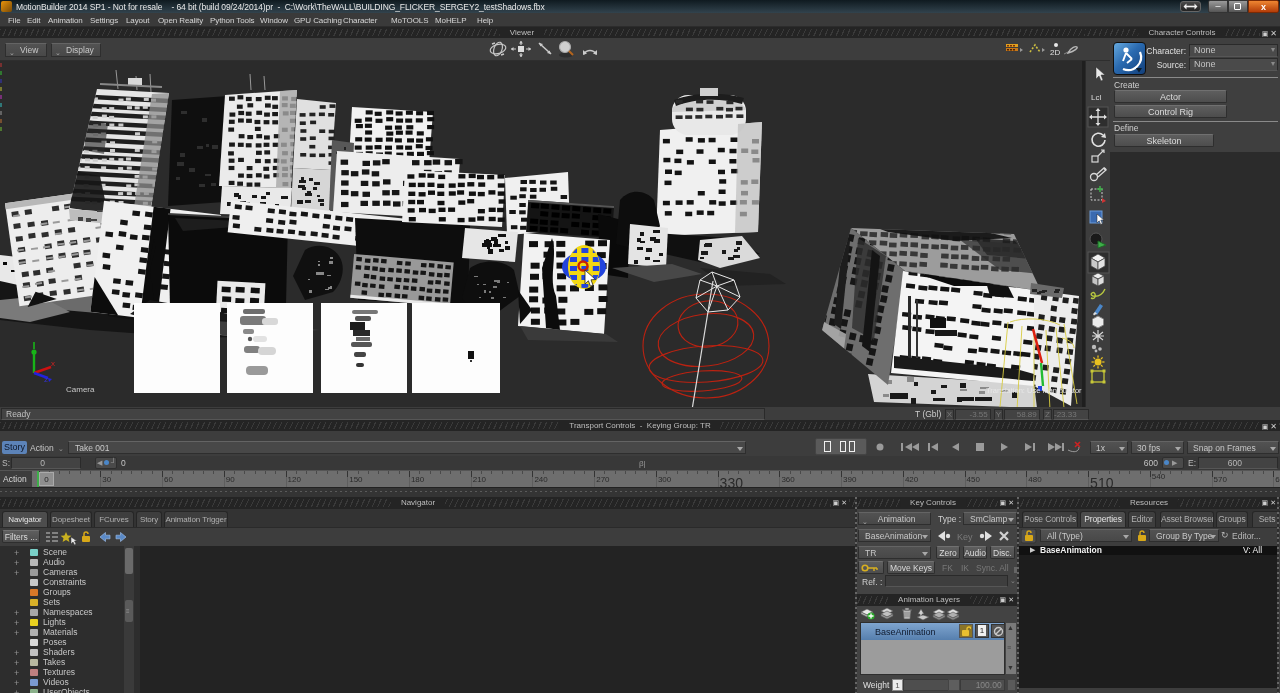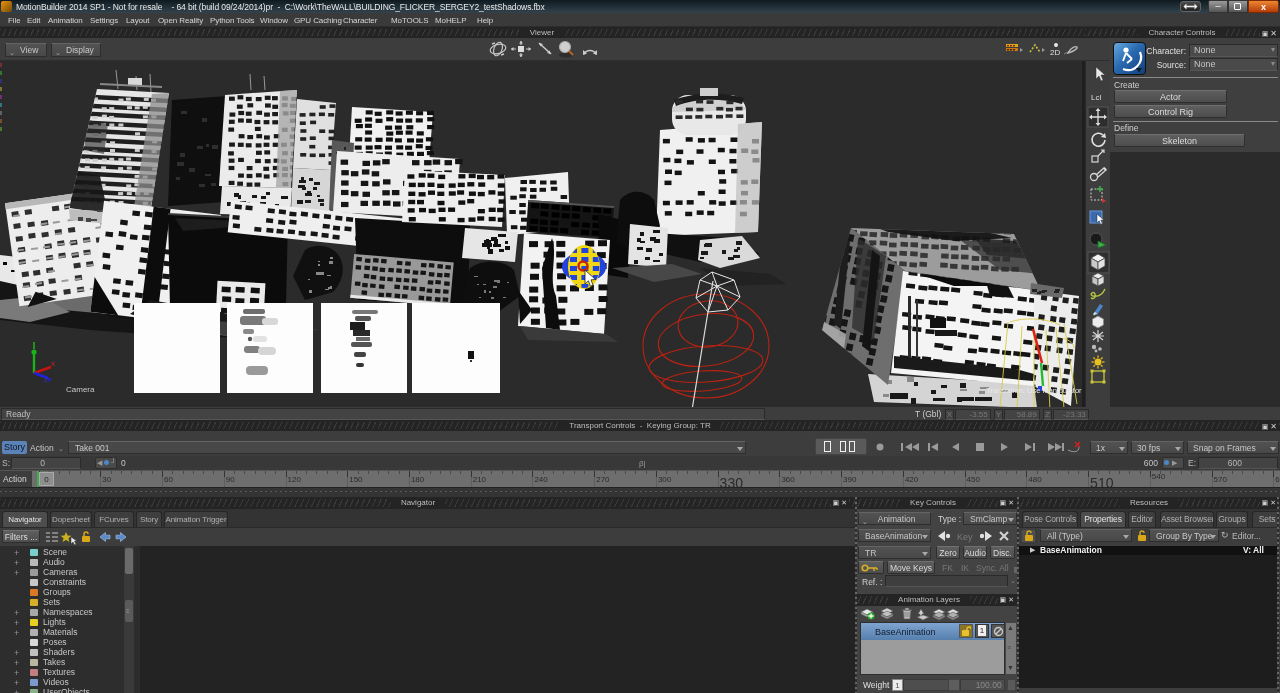--- a/index.html
+++ b/index.html
@@ -45,21 +45,21 @@
 <div class="abs" style="left:158px;top:16px;color:#d6d6d6;font-size:8px;letter-spacing:-0.1px">Open Reality</div>
 <div class="abs" style="left:210px;top:16px;color:#d6d6d6;font-size:8px;letter-spacing:-0.1px">Python Tools</div>
 <div class="abs" style="left:260px;top:16px;color:#d6d6d6;font-size:8px;letter-spacing:-0.1px">Window</div>
 <div class="abs" style="left:294px;top:16px;color:#d6d6d6;font-size:8px;letter-spacing:-0.1px">GPU Caching</div>
 <div class="abs" style="left:343px;top:16px;color:#d6d6d6;font-size:8px;letter-spacing:-0.1px">Character</div>
 <div class="abs" style="left:391px;top:16px;color:#d6d6d6;font-size:8px;letter-spacing:-0.1px">MoTOOLS</div>
 <div class="abs" style="left:435px;top:16px;color:#d6d6d6;font-size:8px;letter-spacing:-0.1px">MoHELP</div>
 <div class="abs" style="left:477px;top:16px;color:#d6d6d6;font-size:8px;letter-spacing:-0.1px">Help</div>
 <div class="abs hdr" style="left:0px;top:27px;width:1085px;height:11px">
     <div class="hatch"></div>
-    <div class="t" style="left:542px;transform:translateX(-50%)">Viewer</div>
+    <div class="t" style="left:522px;transform:translateX(-50%)">Viewer</div>
   </div>
 <div class="abs hdr" style="left:1085px;top:27px;width:195px;height:11px">
     <div class="hatch"></div>
     <div class="t" style="left:97px;transform:translateX(-50%)">Character Controls</div>
     <div class="dock" style="right:1px">▣ <span style="font-size:8px">✕</span></div>
   </div>
 <div class="abs" style="left:0;top:38px;width:1110px;height:23px;background:#3d3d3d;border-bottom:1px solid #2e2e2e"></div>
 <div class="dd" style="left:5px;top:43px;width:42px;height:14px"><span style="margin-left:14px">View</span><span style="position:absolute;left:3px;top:3px;color:#aaa;font-size:7px">⌄</span></div>
 <div class="dd" style="left:51px;top:43px;width:50px;height:14px"><span style="margin-left:14px">Display</span><span style="position:absolute;left:3px;top:3px;color:#aaa;font-size:7px">⌄</span></div>
 <svg class="abs" style="left:488px;top:40px" width="110" height="20" viewBox="0 0 110 20">
@@ -183,21 +183,21 @@
 <div class="lbl" style="left:1143px;top:46px;width:43px;text-align:right;color:#e0e0e0">Character:</div>
 <div class="fld" style="left:1189px;top:44px;width:89px;height:13px;background:#4a4a4a"><span style="margin-left:4px;color:#c4c4c4">None</span><span style="position:absolute;right:2px;top:0px;color:#8a8a8a;font-size:8px">▾</span></div>
 <div class="lbl" style="left:1143px;top:60px;width:43px;text-align:right;color:#e0e0e0">Source:</div>
 <div class="fld" style="left:1189px;top:58px;width:89px;height:13px;background:#4a4a4a"><span style="margin-left:4px;color:#c4c4c4">None</span><span style="position:absolute;right:2px;top:0px;color:#8a8a8a;font-size:8px">▾</span></div>
 <div class="abs" style="left:1113px;top:77px;width:165px;height:1px;background:#8a8a8a"></div>
 <div class="lbl" style="left:1114px;top:80px">Create</div>
 <div class="btn" style="left:1114px;top:90px;width:113px;height:13px;line-height:12px">Actor</div>
 <div class="btn" style="left:1114px;top:105px;width:113px;height:13px;line-height:12px">Control Rig</div>
 <div class="abs" style="left:1113px;top:121px;width:165px;height:1px;background:#8a8a8a"></div>
 <div class="lbl" style="left:1114px;top:123px">Define</div>
-<div class="btn" style="left:1114px;top:134px;width:131px;height:13px;line-height:12px">Skeleton</div>
+<div class="btn" style="left:1114px;top:134px;width:100px;height:13px;line-height:12px">Skeleton</div>
 <svg class="abs" style="left:0;top:61px" width="1085" height="346" viewBox="0 61 1085 346">
     <rect x="0" y="61" width="1085" height="346" fill="#2b2b2b"></rect>
     <rect x="0" y="63" width="2" height="4" fill="#a33" opacity="0.6"></rect>
     <rect x="0" y="71" width="2" height="4" fill="#3a3" opacity="0.6"></rect>
     <rect x="0" y="79" width="2" height="4" fill="#33a" opacity="0.6"></rect>
     <rect x="0" y="87" width="2" height="4" fill="#aa3" opacity="0.6"></rect>
     <rect x="0" y="95" width="2" height="4" fill="#a3a" opacity="0.6"></rect>
     <rect x="0" y="103" width="2" height="4" fill="#3aa" opacity="0.6"></rect>
     <rect x="0" y="111" width="2" height="4" fill="#888" opacity="0.6"></rect>
     <rect x="0" y="119" width="2" height="4" fill="#a63" opacity="0.6"></rect>
@@ -1547,21 +1547,21 @@
   </svg>
 <div class="abs" style="left:1082px;top:61px;width:3px;height:346px;background:#1f1f1f"></div>
 <div class="abs" style="left:0;top:407px;width:1280px;height:13px;background:#3d3d3d"></div>
 <div class="fld" style="left:1px;top:408px;width:764px;height:12px"><span style="margin-left:4px;font-size:8.5px;color:#c0c0c0">Ready</span></div>
 <div class="lbl" style="left:915px;top:409px;font-size:8.5px;color:#cfcfcf">T (Gbl)</div>
 <div class="fld" style="left:945px;top:409px;width:9px;height:11px;color:#777;font-size:8px;text-align:center">X</div>
 <div class="fld" style="left:955px;top:409px;width:36px;height:11px;color:#777;font-size:8px;text-align:right">-3.55&nbsp;</div>
 <div class="fld" style="left:994px;top:409px;width:9px;height:11px;color:#777;font-size:8px;text-align:center">Y</div>
 <div class="fld" style="left:1004px;top:409px;width:36px;height:11px;color:#777;font-size:8px;text-align:right">58.89&nbsp;</div>
 <div class="fld" style="left:1043px;top:409px;width:9px;height:11px;color:#777;font-size:8px;text-align:center">Z</div>
-<div class="fld" style="left:1053px;top:409px;width:36px;height:11px;color:#777;font-size:8px;text-align:right">-23.33&nbsp;</div>
+<div class="fld" style="left:1053px;top:409px;width:36px;height:11px;color:#777;font-size:8px;text-align:left">-23.33&nbsp;</div>
 <div class="abs hdr" style="left:0px;top:420px;width:1280px;height:11px">
     <div class="hatch"></div>
     <div class="t" style="left:640px;transform:translateX(-50%)">Transport Controls&nbsp;&nbsp;-&nbsp;&nbsp;Keying Group: TR</div>
     <div class="dock" style="right:1px">▣ <span style="font-size:8px">✕</span></div>
   </div>
 <div class="abs" style="left:0;top:431px;width:1280px;height:25px;background:#3d3d3d"></div>
 <div class="abs" style="left:2px;top:441px;width:25px;height:13px;background:#5c83b8;color:#0d1626;font-size:9px;text-align:center;line-height:13px;border-radius:2px">Story</div>
 <div class="lbl" style="left:30px;top:443px;color:#c8c8c8">Action</div>
 <div class="abs" style="left:58px;top:445px;color:#999;font-size:7px">⌄</div>
 <div class="dd" style="left:68px;top:441px;width:678px;height:13px;background:#484848"><span style="margin-left:6px">Take 001</span><span class="ar" style="top:5px"></span></div>
@@ -1966,15 +1966,15 @@
 <rect x="2" y="5" width="8" height="6" rx="1" fill="#d8a818"></rect>
     <path d="M4 5V3a2 2 0 0 1 4 0" stroke="#d8a818" fill="none" stroke-width="1.4"></path>
   </svg>
 <div class="dd" style="left:1149px;top:529px;width:70px;height:13px"><span style="margin-left:6px">Group By Type</span><span class="ar" style="top:5px"></span></div>
 <div class="abs" style="left:1221px;top:530px;color:#b8b8b8;font-size:9px">↻</div>
 <div class="lbl" style="left:1232px;top:531px;color:#b8b8b8">Editor...</div>
 <div class="abs" style="left:1019px;top:546px;width:258px;height:142px;background:#1d1d1d"></div>
 <div class="abs" style="left:1019px;top:546px;width:258px;height:9px;background:#111"></div>
 <div class="abs" style="left:1030px;top:546px;color:#ccc;font-size:7px">▶</div>
 <div class="abs" style="left:1040px;top:545px;color:#f0f0f0;font-size:8.5px;font-weight:bold">BaseAnimation</div>
-<div class="abs" style="left:1243px;top:545px;color:#f0f0f0;font-size:8.5px;font-weight:bold">V: All</div>
+<div class="abs" style="left:1243px;top:545px;color:#f0f0f0;font-size:8.5px;font-weight:normal">V: All</div>
 <div class="abs" style="left:855px;top:497px;width:2px;height:196px;background:repeating-linear-gradient(#666 0 2px,#2e2e2e 2px 5px)"></div>
 <div class="abs" style="left:1017px;top:497px;width:2px;height:196px;background:repeating-linear-gradient(#666 0 2px,#2e2e2e 2px 5px)"></div>
 <div class="abs" style="left:1277px;top:497px;width:2px;height:196px;background:repeating-linear-gradient(#666 0 2px,#2e2e2e 2px 5px)"></div>
 </body></html>

